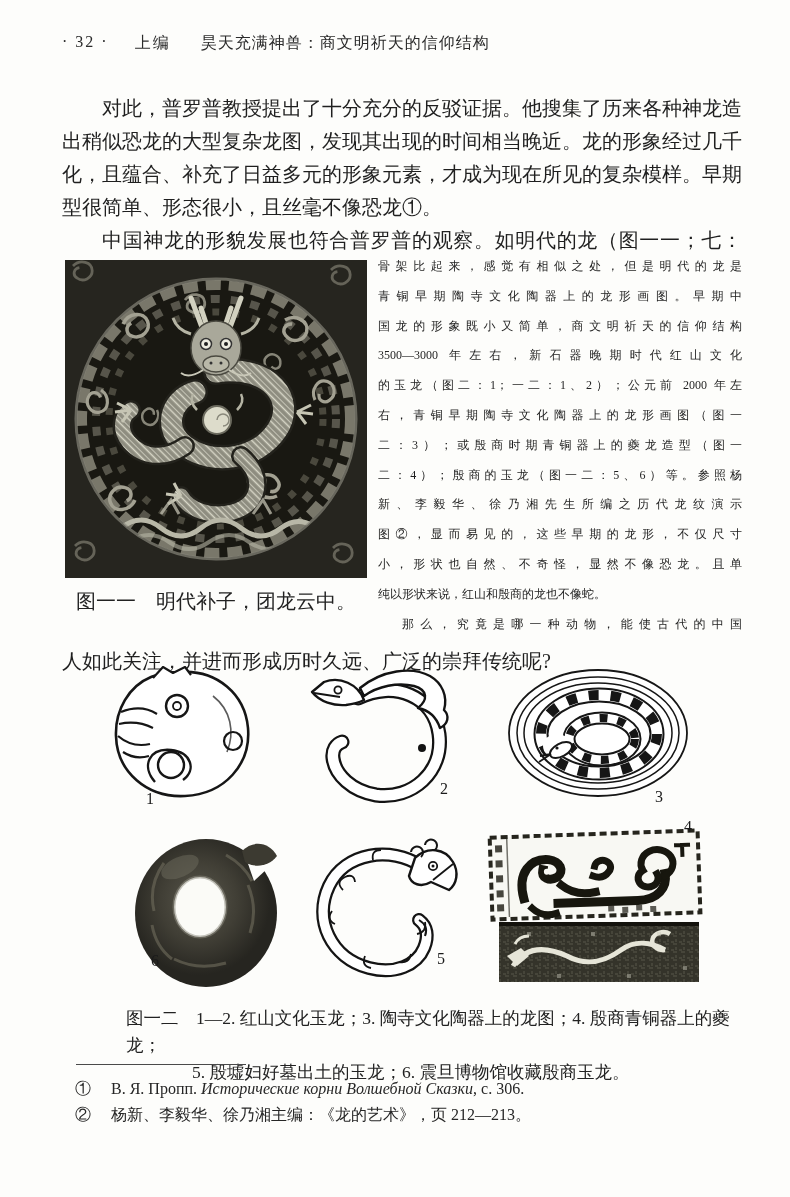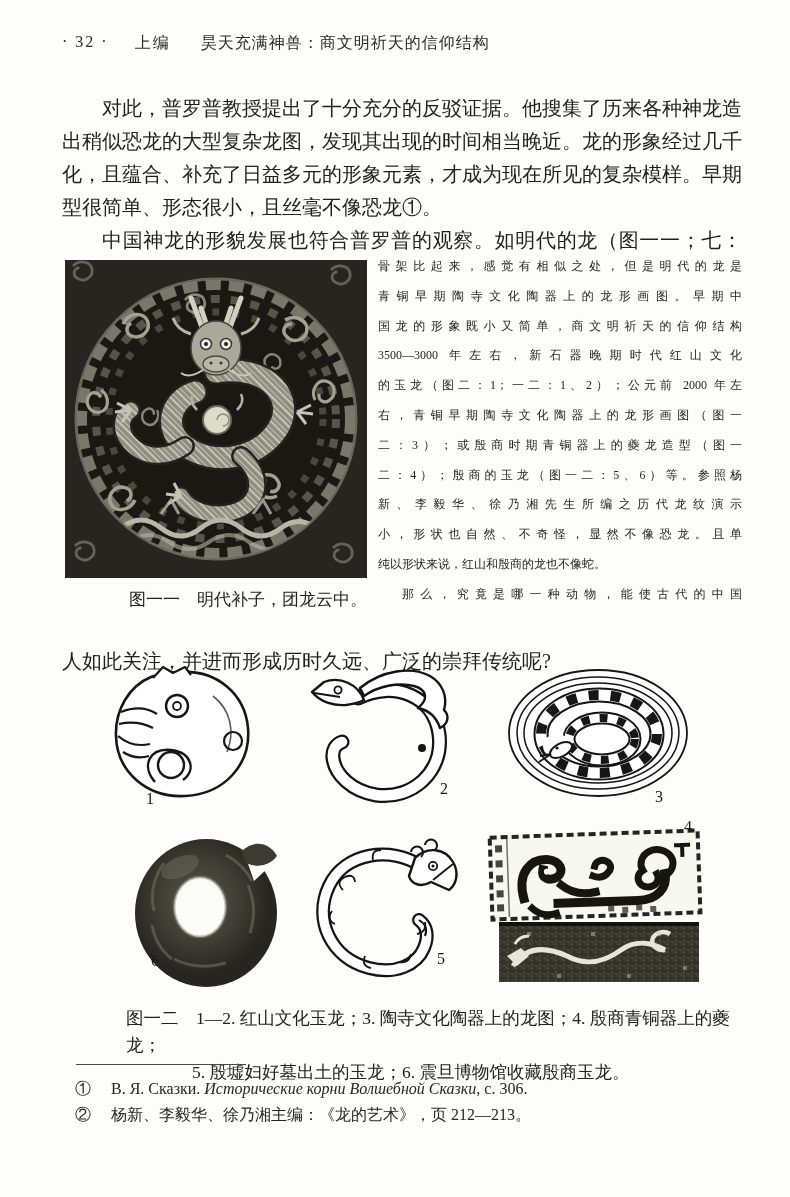--- a/index.html
+++ b/index.html
@@ -14,21 +14,21 @@
   .hdr .sec{margin-left:26px;letter-spacing:2px;}
   .hdr .ttl{margin-left:30px;letter-spacing:1px;}
   
   .tl{font-size:20px;line-height:33px;height:33px;overflow:hidden;}
   .jl{text-align:justify;text-align-last:justify;text-justify:inter-character;}
   .ind{text-indent:2em;}
   .para1{position:absolute;top:92px;left:62px;right:48px;}
   .para2line{position:absolute;top:224px;left:62px;right:48px;}
   .fig1{position:absolute;top:260px;left:65px;width:302px;}
   .fig1 svg{display:block;}
-  .fig1cap{margin-top:10px;text-align:right;font-size:17px;color:#222;}
+  .fig1cap{margin-top:10px;text-align:center;font-size:20px;color:#222;}
   .rcol{position:absolute;top:252px;left:378px;width:364px;}
   .rl{font-size:12px;line-height:29.8px;height:29.8px;overflow:hidden;}
   .closing{position:absolute;top:645px;left:62px;right:48px;font-size:17.5px;}
   
   .fig2{position:absolute;top:660px;left:0;width:790px;height:348px;}
   .f2item{position:absolute;}
   .f2num{position:absolute;font-size:16px;color:#1b1b1b;}
   .fig2cap{position:absolute;top:1005px;left:62px;right:48px;font-size:17.5px;line-height:27px;color:#222;}
   .fig2cap .c1{padding-left:64px;}
   .fig2cap .c2{padding-left:130px;}
@@ -140,20 +140,21 @@
   <div class="rcol">
     <div class="rl jl">骨架比起来，感觉有相似之处，但是明代的龙是</div>
     <div class="rl jl">青铜早期陶寺文化陶器上的龙形画图。早期中</div>
     <div class="rl jl">国龙的形象既小又简单，商文明祈天的信仰结构</div>
     <div class="rl jl">3500—3000 年左右，新石器晚期时代红山文化</div>
     <div class="rl jl">的玉龙（图二：1；一二：1、2）；公元前 2000 年左</div>
     <div class="rl jl">右，青铜早期陶寺文化陶器上的龙形画图（图一</div>
     <div class="rl jl">二：3）；或殷商时期青铜器上的夔龙造型（图一</div>
     <div class="rl jl">二：4）；殷商的玉龙（图一二：5、6）等。参照杨</div>
     <div class="rl jl">新、李毅华、徐乃湘先生所编之历代龙纹演示</div>
+    <div class="rl jl">图②，显而易见的，这些早期的龙形，不仅尺寸</div>
     <div class="rl jl">小，形状也自然、不奇怪，显然不像恐龙。且单</div>
     <div class="rl">纯以形状来说，红山和殷商的龙也不像蛇。</div>
     <div class="rl jl ind">那么，究竟是哪一种动物，能使古代的中国</div>
   </div>
 
   <div class="closing">
     <div class="tl">人如此关注，并进而形成历时久远、广泛的崇拜传统呢?</div>
   </div>
 
   <div class="fig2">
@@ -286,21 +287,21 @@
 
   <div class="fig2cap">
     <div class="c1">图一二　1—2. 红山文化玉龙；3. 陶寺文化陶器上的龙图；4. 殷商青铜器上的夔龙；</div>
     <div class="c2">5. 殷墟妇好墓出土的玉龙；6. 震旦博物馆收藏殷商玉龙。</div>
   </div>
 
   <div class="fnrule"></div>
   <div class="fns">
     <div class="fnrow">
       <span class="fnmark">①</span>
-      <span class="fntext"><span>В. Я. Сказки. </span><span class="fnital">Исторические корни Волшебной Сказки</span><span>, с. 306.</span></span>
+      <span class="fntext"><span>В. Я. Пропп. </span><span class="fnital">Исторические корни Волшебной Сказки</span><span>, с. 306.</span></span>
     </div>
     <div class="fnrow">
       <span class="fnmark">②</span>
       <span class="fntext"><span>杨新、李毅华、徐乃湘主编：《龙的艺术》，页 212—213。</span></span>
     </div>
   </div>
 
 </div>
 
 </body></html>

